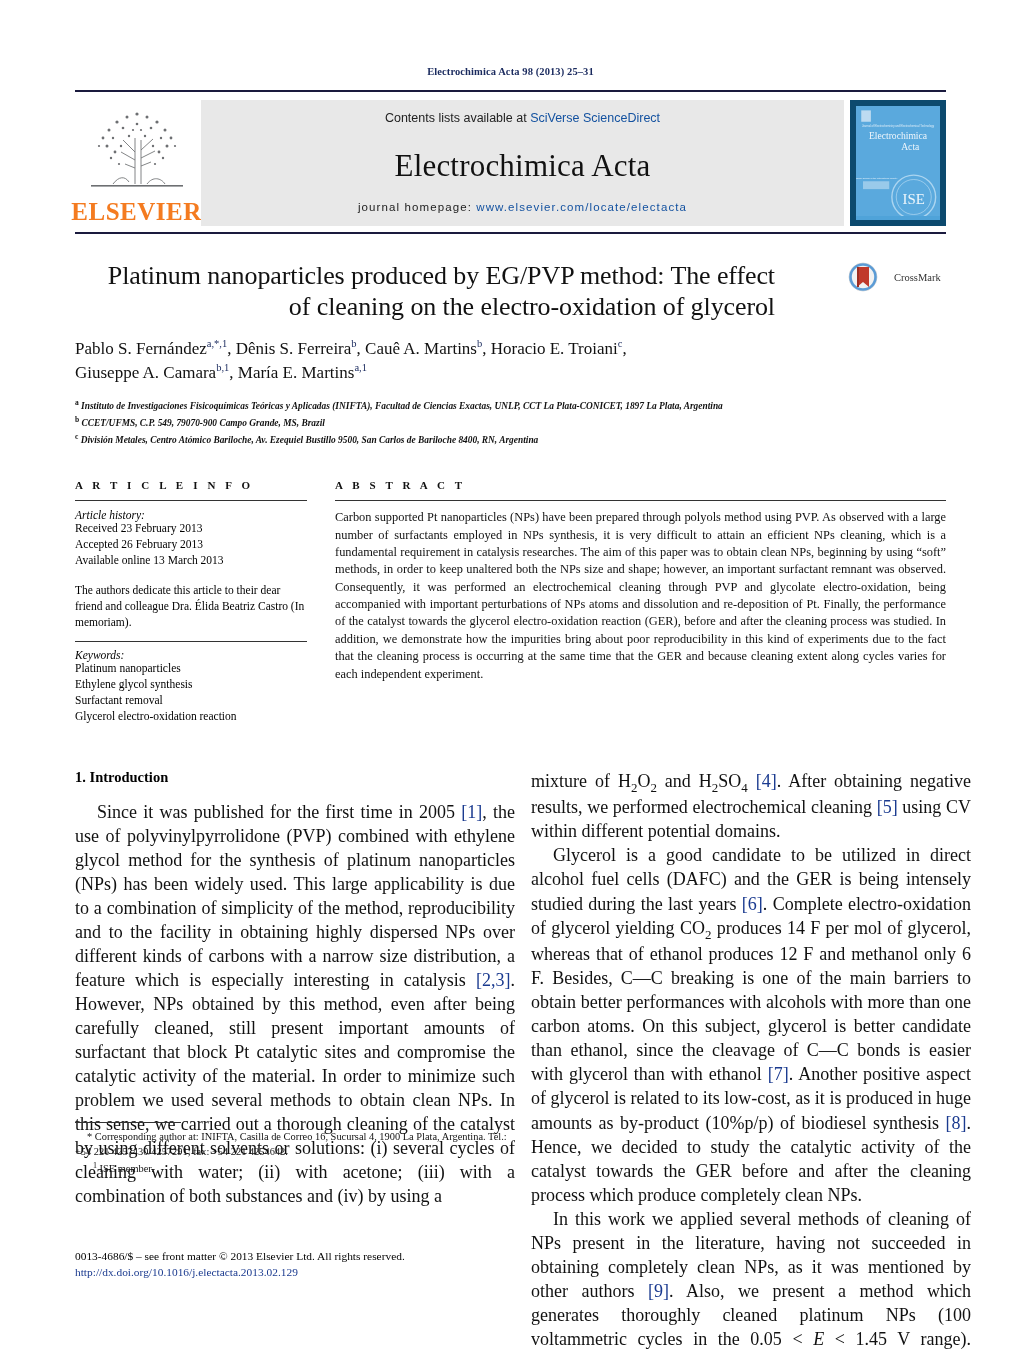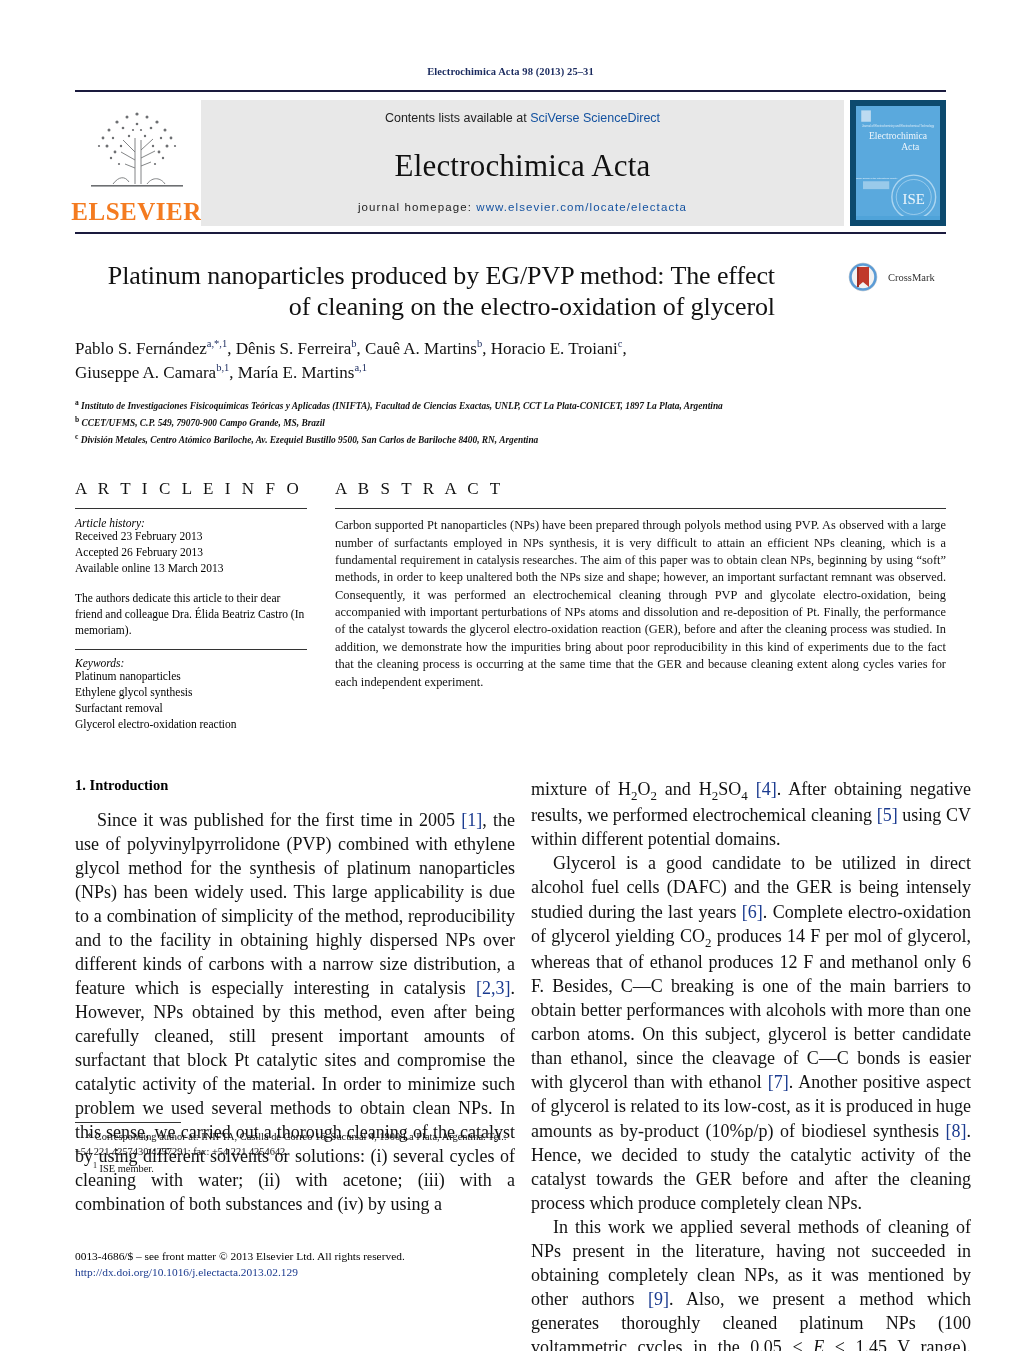--- a/index.html
+++ b/index.html
@@ -126,21 +126,21 @@
     max-width: 740px;
   }
   .authors sup { font-size: 10.5px; color: #1a2a5e; vertical-align: super; }
   .crossmark {
     position: absolute;
     right: 0;
     top: 2px;
     width: 98px;
     display: flex;
     align-items: center;
-    gap: 10px;
+    gap: 16px;
   }
   .crossmark-label {
     font-family: "Liberation Serif", serif;
     font-size: 10.5px;
     color: #333;
   }
 
   .affiliations {
     margin: 12px 75px 0 75px;
     font-size: 9.4px;
@@ -155,22 +155,22 @@
   .info-abstract {
     margin: 32px 75px 0 75px;
     display: flex;
     gap: 28px;
   }
   .col-info { width: 232px; flex: 0 0 232px; }
   .col-abstract { flex: 1 1 auto; }
 
   .section-head {
     font-family: "Liberation Serif", serif;
-    font-weight: normal;
-    font-size: 17px;
+    font-weight: bold;
+    font-size: 11px;
     letter-spacing: 3.6px;
     color: #111;
   }
   .hr-thin { border-top: 1px solid #333; margin: 9px 0 8px 0; }
   .hr-thin-2 { border-top: 1px solid #333; margin: 11px 0 7px 0; }
 
   .meta-label { font-style: italic; font-weight: normal; font-size: 11.5px; }
   .meta-line { font-size: 11.5px; line-height: 1.38; }
   .dedication { font-size: 11.5px; line-height: 1.40; margin-top: 13px; }
 

